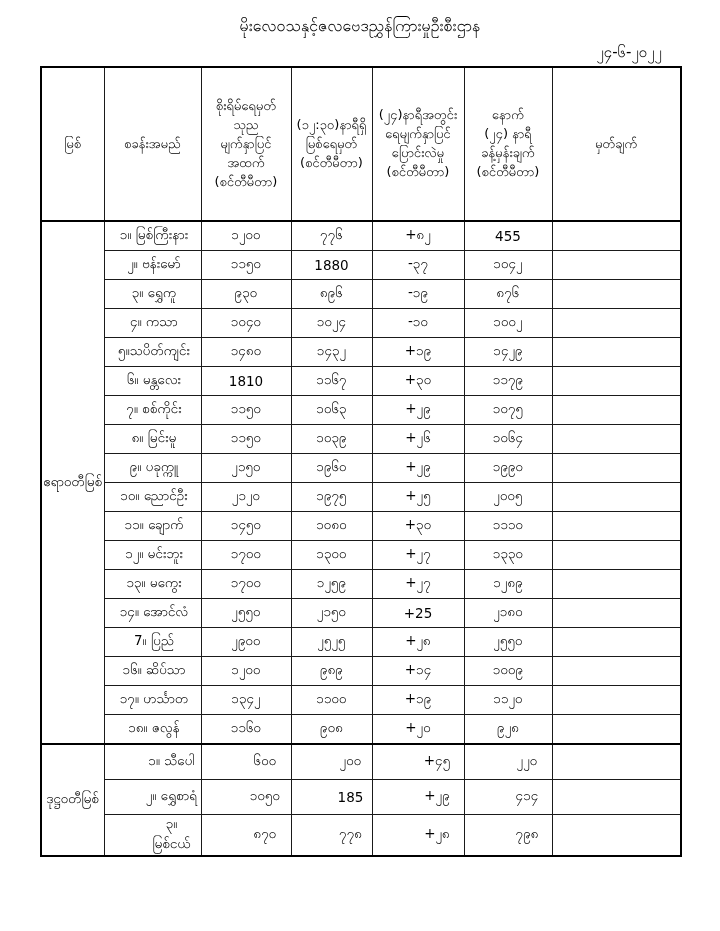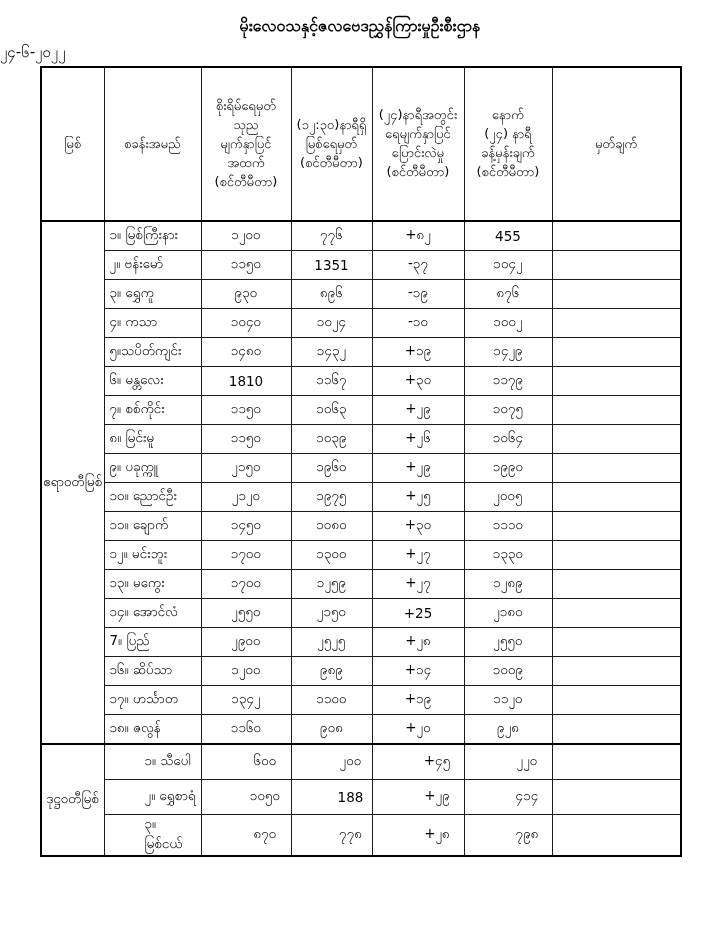--- a/index.html
+++ b/index.html
@@ -6,26 +6,26 @@
   body {
     width: 720px; height: 931px;
     background: #ffffff;
     color: #000;
     font-family: "DejaVu Sans", "Liberation Sans", sans-serif;
     overflow: hidden;
   }
   .page { padding-top: 14px; }
   .title-line {
     text-align: center;
-    font-weight: bold;
+    font-weight: normal;
     font-size: 16px;
     line-height: 1.45;
   }
   .date-line {
-    text-align: left;
+    text-align: right;
     padding-right: 58px;
     font-size: 15px;
     margin-top: 5px;
     margin-bottom: 2px;
   }
   table.forecast {
     border-collapse: collapse;
     table-layout: fixed;
     width: 640px;
     margin-left: 40px;
@@ -45,21 +45,21 @@
     padding: 2px;
     border-bottom: 2px solid #000;
   }
   .forecast td.cell {
     height: 28px;
     font-size: 13.5px;
     text-align: center;
     vertical-align: middle;
     padding: 0 2px;
   }
-  .forecast td.station { text-align: left; padding-left: 5px; }
+  .forecast td.station { text-align: center; padding-left: 5px; }
   .forecast td.river-cell {
     text-align: center;
     font-size: 13.5px;
     vertical-align: middle;
     padding: 4px 1px;
   }
   .forecast tr.sec2 td.cell { height: 34px; padding-left: 40px; }
   .forecast tr.sec-divider td { border-top: 2px solid #000; }
 </style>
 </head>
@@ -108,21 +108,21 @@
           <td class="cell station">၁။ မြစ်ကြီးနား</td>
           <td class="cell num">၁၂၀၀</td>
           <td class="cell num">၇၇၆</td>
           <td class="cell num">+၈၂</td>
           <td class="cell num">455</td>
           <td class="cell remark"></td>
         </tr>
         <tr>
           <td class="cell station">၂။ ဗန်းမော်</td>
           <td class="cell num">၁၁၅၀</td>
-          <td class="cell num">1351</td>
+          <td class="cell num">1880</td>
           <td class="cell num">-၃၇</td>
           <td class="cell num">၁၀၄၂</td>
           <td class="cell remark"></td>
         </tr>
         <tr>
           <td class="cell station">၃။ ရွှေကူ</td>
           <td class="cell num">၉၃၀</td>
           <td class="cell num">၈၉၆</td>
           <td class="cell num">-၁၉</td>
           <td class="cell num">၈၇၆</td>
@@ -253,21 +253,21 @@
           <td class="cell station">၁။ သီပေါ</td>
           <td class="cell num">၆၀၀</td>
           <td class="cell num">၂၀၀</td>
           <td class="cell num">+၄၅</td>
           <td class="cell num">၂၂၀</td>
           <td class="cell remark"></td>
         </tr>
         <tr class="sec2">
           <td class="cell station">၂။ ရွှေစာရံ</td>
           <td class="cell num">၁၀၅၀</td>
-          <td class="cell num">188</td>
+          <td class="cell num">185</td>
           <td class="cell num">+၂၉</td>
           <td class="cell num">၄၁၄</td>
           <td class="cell remark"></td>
         </tr>
         <tr class="sec2">
           <td class="cell station">၃။ မြစ်ငယ်</td>
           <td class="cell num">၈၇၀</td>
           <td class="cell num">၇၇၈</td>
           <td class="cell num">+၂၈</td>
           <td class="cell num">၇၉၈</td>

